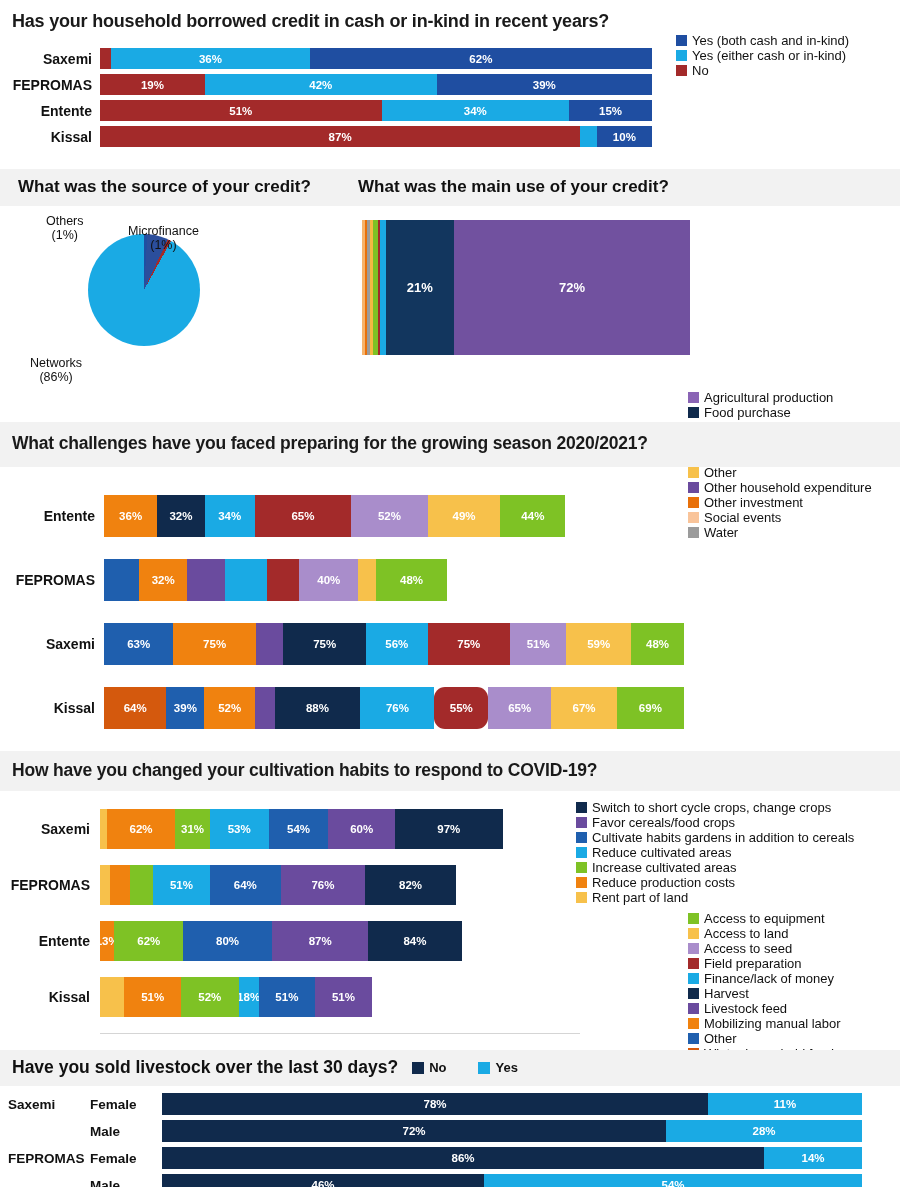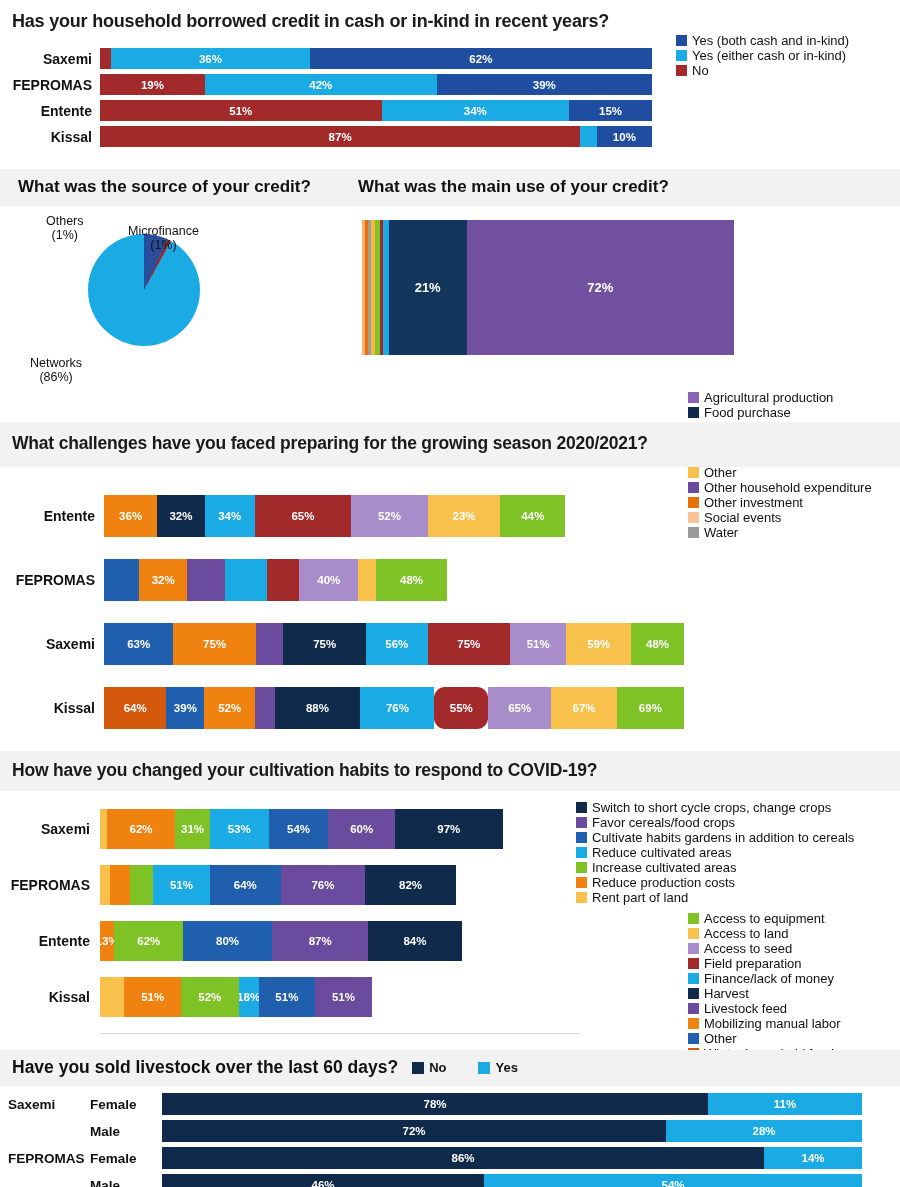--- a/index.html
+++ b/index.html
@@ -106,21 +106,21 @@
       #1aaae4 28.8deg 360deg);
   }
   .pie-lbl { position: absolute; font-size: 12.5px; color: #111; text-align: center; line-height: 1.15; white-space: nowrap; }
   .pie-lbl.others { left: 46px; top: 8px; }
   .pie-lbl.micro  { left: 128px; top: 18px; }
   .pie-lbl.net    { left: 30px; top: 150px; }
 
   .use-wrap { flex: 1; position: relative; }
   .use-bar {
     position: absolute; left: 10px; top: 14px;
-    width: 372px; height: 135px;
+    width: 328px; height: 135px;
   }
   .use-legend { position: absolute; left: 688px; top: 222px; }
 
   
   #sec-challenge { margin-top: 26px; position: relative; }
   #sec-challenge .title { padding: 11px 0 13px 12px; font-size: 17.5px; }
   .ch-grid { margin-top: 28px; }
   .ch-row { display: flex; align-items: center; height: 42px; margin-bottom: 22px; }
   .ch-label { width: 104px; padding-right: 9px; }
   .ch-bar { width: 580px; height: 42px; }
@@ -342,21 +342,21 @@
               <div class="seg" style="background: rgb(26, 170, 228); width: 8.67%;">
                 <span>34%</span>
               </div>
               <div class="seg" style="background: rgb(163, 42, 42); width: 16.575%;">
                 <span>65%</span>
               </div>
               <div class="seg" style="background: rgb(169, 141, 203); width: 13.26%;">
                 <span>52%</span>
               </div>
               <div class="seg" style="background: rgb(247, 193, 75); width: 12.495%;">
-                <span>23%</span>
+                <span>49%</span>
               </div>
               <div class="seg" style="background: rgb(126, 194, 37); width: 11.22%;">
                 <span>44%</span>
               </div>
             </div>
           </div>
       </div>
       <div class="ch-row">
         <div class="ch-label cat-label">FEPROMAS</div>
         <div class="ch-bar">
@@ -615,21 +615,21 @@
         </div>
         <div class="legend-row">
           <span class="legend-swatch" style="background: rgb(247, 193, 75);"></span>
           <span class="legend-label">Rent part of land</span>
         </div>
       </div>
   </section>
 
   <section id="sec-live">
     <div class="live-head">
-      <div class="t">Have you sold livestock over the last 60 days?</div>
+      <div class="t">Have you sold livestock over the last 30 days?</div>
       <div class="lg">
         <span class="legend-swatch" style="background: rgb(16, 42, 76);"></span>
         <span class="legend-label">No</span>
       </div>
       <div class="lg second">
         <span class="legend-swatch" style="background: rgb(26, 170, 228);"></span>
         <span class="legend-label">Yes</span>
       </div>
     </div>
     <div class="lv-grid">

